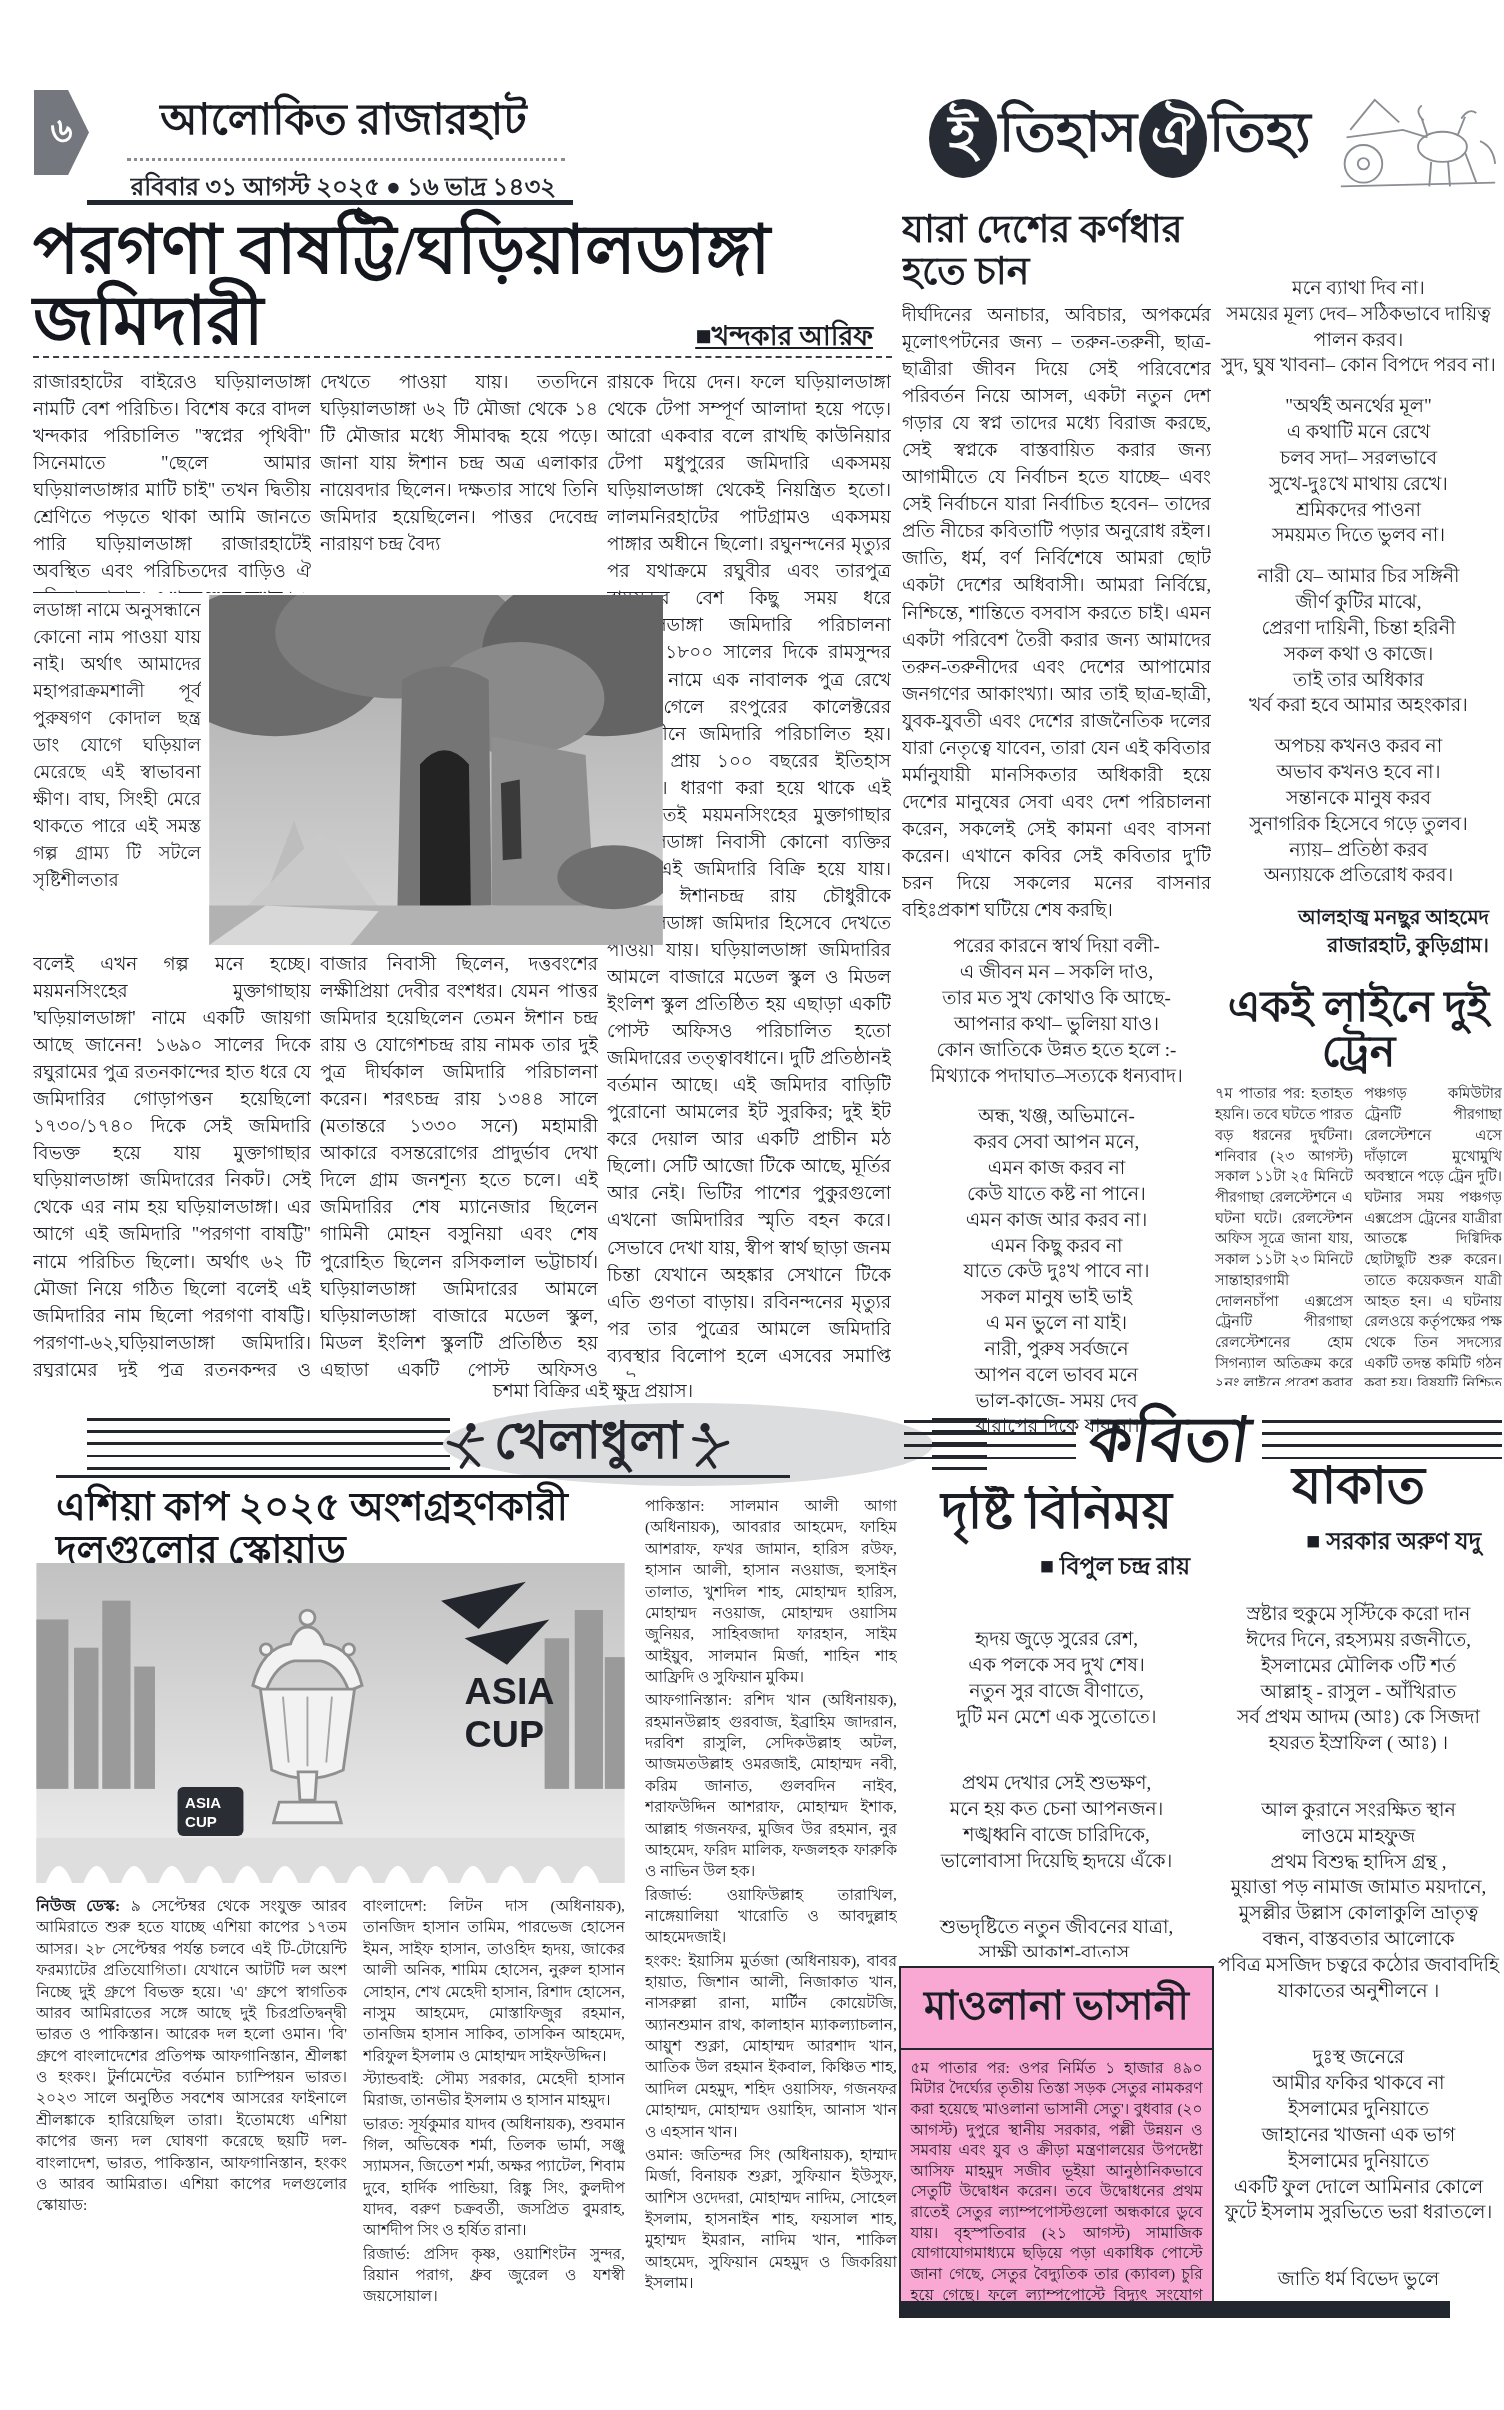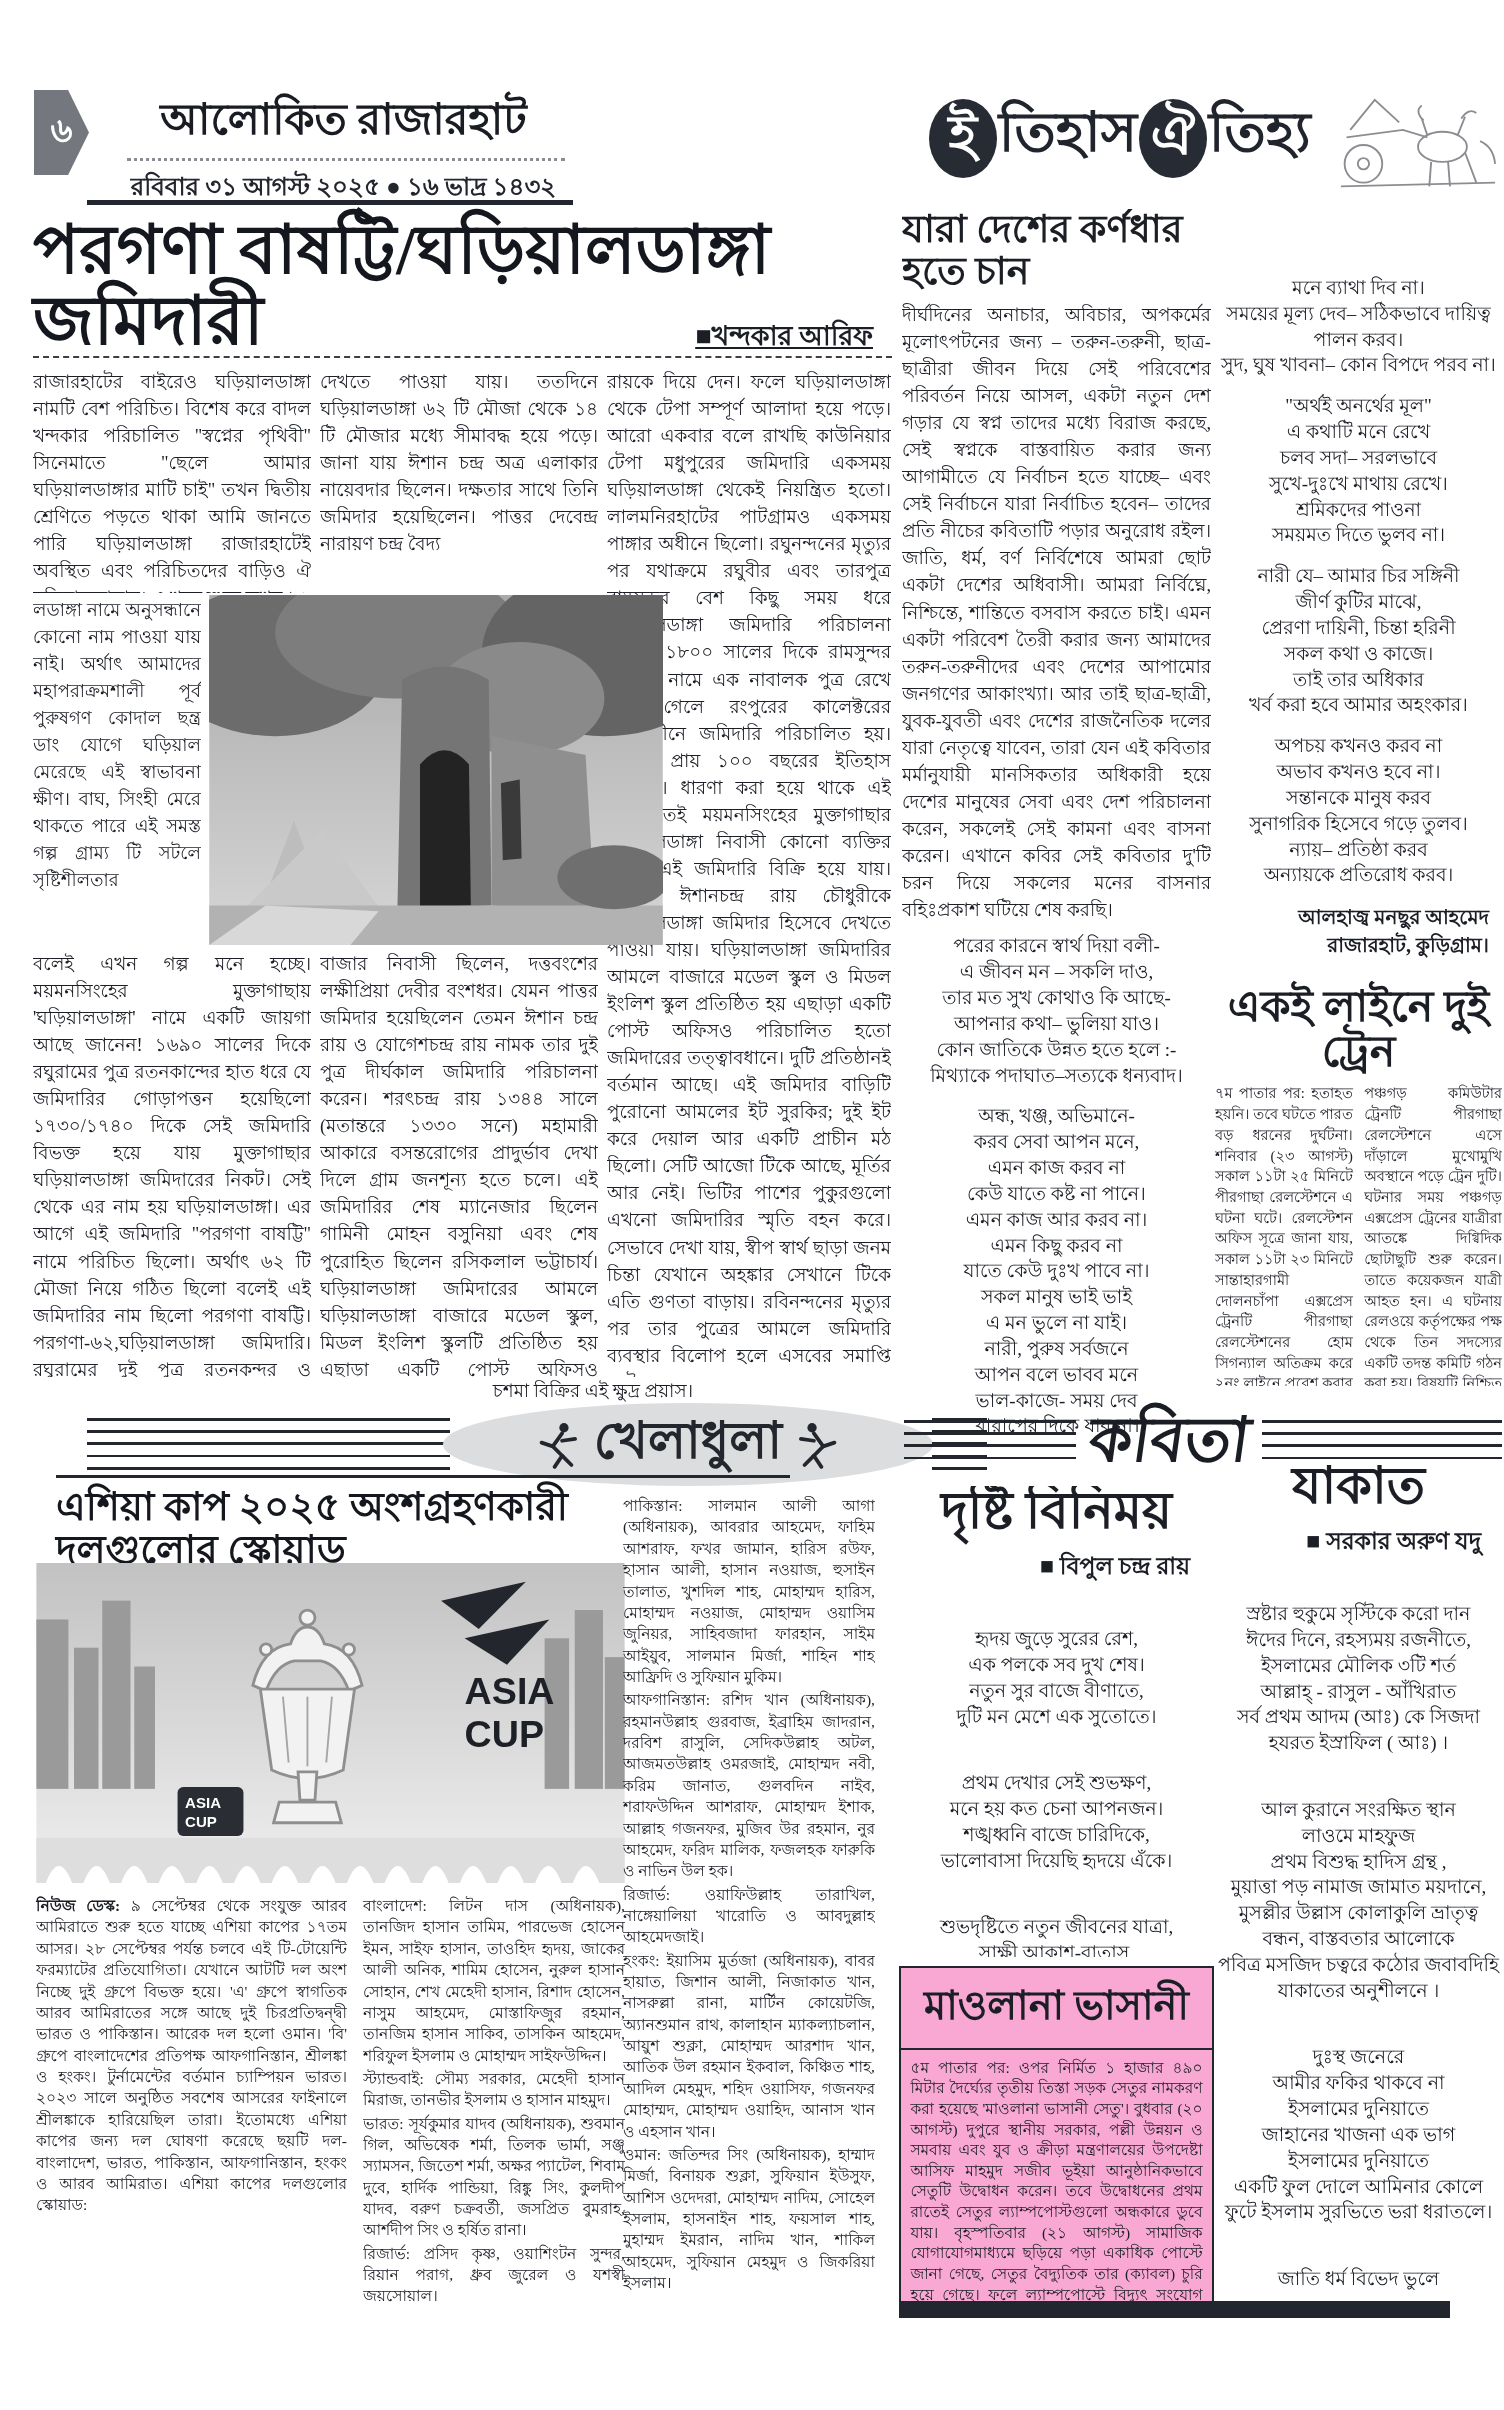--- a/index.html
+++ b/index.html
@@ -34,21 +34,21 @@
   .sec-headline{font-size:38px;font-weight:bold;line-height:1.1;}
   .logo-ethihas{font-size:55px;font-weight:bold;white-space:nowrap;color:#20242c;}
   .logo-circle{
     display:inline-flex;width:68px;height:79px;background:#262b34;color:#fff;border-radius:50%;
     align-items:center;justify-content:center;vertical-align:middle;margin:0 1.9px;
   }
   .train-headline{font-size:43px;font-weight:bold;text-align:center;line-height:1.05;margin:24.5px 0 9.4px 0;}
   .train-cols{columns:2;column-gap:11.3px;font-size:14.6px;line-height:1.42;}
   .signature{font-size:20px;font-weight:bold;text-align:right;padding-right:13px;line-height:1.4;margin-top:9.4px;}
   .banner-ellipse{
-    background:#dcdddf;border-radius:50%;display:flex;align-items:center;justify-content:center;gap:17px;
+    background:#dcdddf;border-radius:50%;display:flex;align-items:center;justify-content:flex-start;gap:10px;
   }
   .banner-label{font-size:51px;font-weight:bold;color:#23262d;}
   .hlines{background:repeating-linear-gradient(to bottom,#23262d 0 2.8px,transparent 2.8px 12.2px);}
   .sports-headline{font-size:39px;font-weight:bold;line-height:1.1;color:#14171d;}
   .team-para{margin:0 0 1.9px 0;}
   .kobita-label{font-size:62px;font-weight:bold;transform:skewX(-8deg);color:#1a1d24;}
   .poem-title{font-size:51px;font-weight:bold;text-align:center;line-height:1;}
   .poem-byline{font-size:23.5px;font-weight:bold;text-align:right;padding-right:21px;margin:11.3px 0 13px 0;}
   .bhasani-box{border:2.8px solid #22262e;background:#f9a8d4;}
   .bhasani-title{font-size:40px;font-weight:bold;text-align:center;border-bottom:2.8px solid #22262e;padding:5.6px 0 7.5px 0;}
@@ -263,21 +263,21 @@
   <span>৯ সেপ্টেম্বর থেকে সংযুক্ত আরব আমিরাতে শুরু হতে যাচ্ছে এশিয়া কাপের ১৭তম আসর। ২৮ সেপ্টেম্বর পর্যন্ত চলবে এই টি-টোয়েন্টি ফরম্যাটের প্রতিযোগিতা। যেখানে আটটি দল অংশ নিচ্ছে দুই গ্রুপে বিভক্ত হয়ে। 'এ' গ্রুপে স্বাগতিক আরব আমিরাতের সঙ্গে আছে দুই চিরপ্রতিদ্বন্দ্বী ভারত ও পাকিস্তান। আরেক দল হলো ওমান। 'বি' গ্রুপে বাংলাদেশের প্রতিপক্ষ আফগানিস্তান, শ্রীলঙ্কা ও হংকং। টুর্নামেন্টের বর্তমান চ্যাম্পিয়ন ভারত। ২০২৩ সালে অনুষ্ঠিত সবশেষ আসরের ফাইনালে শ্রীলঙ্কাকে হারিয়েছিল তারা। ইতোমধ্যে এশিয়া কাপের জন্য দল ঘোষণা করেছে ছয়টি দল- বাংলাদেশ, ভারত, পাকিস্তান, আফগানিস্তান, হংকং ও আরব আমিরাত। এশিয়া কাপের দলগুলোর স্কোয়াড:</span>
 </div>
 
 <div class="abs bt-sm just clip" style="left:363px;top:1895px;width:262px;height:501px;">
   <p class="team-para">বাংলাদেশ: লিটন দাস (অধিনায়ক), তানজিদ হাসান তামিম, পারভেজ হোসেন ইমন, সাইফ হাসান, তাওহিদ হৃদয়, জাকের আলী অনিক, শামিম হোসেন, নুরুল হাসান সোহান, শেখ মেহেদী হাসান, রিশাদ হোসেন, নাসুম আহমেদ, মোস্তাফিজুর রহমান, তানজিম হাসান সাকিব, তাসকিন আহমেদ, শরিফুল ইসলাম ও মোহাম্মদ সাইফউদ্দিন।</p>
   <p class="team-para">স্ট্যান্ডবাই: সৌম্য সরকার, মেহেদী হাসান মিরাজ, তানভীর ইসলাম ও হাসান মাহমুদ।</p>
   <p class="team-para">ভারত: সূর্যকুমার যাদব (অধিনায়ক), শুবমান গিল, অভিষেক শর্মা, তিলক ভার্মা, সঞ্জু স্যামসন, জিতেশ শর্মা, অক্ষর প্যাটেল, শিবাম দুবে, হার্দিক পান্ডিয়া, রিঙ্কু সিং, কুলদীপ যাদব, বরুণ চক্রবর্তী, জসপ্রিত বুমরাহ, আর্শদীপ সিং ও হর্ষিত রানা।</p>
   <p class="team-para">রিজার্ভ: প্রসিদ কৃষ্ণ, ওয়াশিংটন সুন্দর, রিয়ান পরাগ, ধ্রুব জুরেল ও যশস্বী জয়সোয়াল।</p>
 </div>
 
-<div class="abs bt-sm just clip" style="left:623px;top:1495px;width:252px;height:900px;">
+<div class="abs bt-sm just clip" style="left:645px;top:1495px;width:252px;height:900px;">
   <p class="team-para">পাকিস্তান: সালমান আলী আগা (অধিনায়ক), আবরার আহমেদ, ফাহিম আশরাফ, ফখর জামান, হারিস রউফ, হাসান আলী, হাসান নওয়াজ, হুসাইন তালাত, খুশদিল শাহ, মোহাম্মদ হারিস, মোহাম্মদ নওয়াজ, মোহাম্মদ ওয়াসিম জুনিয়র, সাহিবজাদা ফারহান, সাইম আইয়ুব, সালমান মির্জা, শাহিন শাহ আফ্রিদি ও সুফিয়ান মুকিম।</p>
   <p class="team-para">আফগানিস্তান: রশিদ খান (অধিনায়ক), রহমানউল্লাহ গুরবাজ, ইব্রাহিম জাদরান, দরবিশ রাসুলি, সেদিকউল্লাহ অটল, আজমতউল্লাহ ওমরজাই, মোহাম্মদ নবী, করিম জানাত, গুলবদিন নাইব, শরাফউদ্দিন আশরাফ, মোহাম্মদ ইশাক, আল্লাহ গজনফর, মুজিব উর রহমান, নুর আহমেদ, ফরিদ মালিক, ফজলহক ফারুকি ও নাভিন উল হক।</p>
   <p class="team-para">রিজার্ভ: ওয়াফিউল্লাহ তারাখিল, নাঙ্গেয়ালিয়া খারোতি ও আবদুল্লাহ আহমেদজাই।</p>
   <p class="team-para">হংকং: ইয়াসিম মুর্তজা (অধিনায়ক), বাবর হায়াত, জিশান আলী, নিজাকাত খান, নাসরুল্লা রানা, মার্টিন কোয়েটজি, অ্যানশুমান রাথ, কালাহান ম্যাকল্যাচলান, আয়ুশ শুক্লা, মোহাম্মদ আরশাদ খান, আতিক উল রহমান ইকবাল, কিঞ্চিত শাহ, আদিল মেহমুদ, শহিদ ওয়াসিফ, গজনফর মোহাম্মদ, মোহাম্মদ ওয়াহিদ, আনাস খান ও এহসান খান।</p>
   <p class="team-para">ওমান: জতিন্দর সিং (অধিনায়ক), হাম্মাদ মির্জা, বিনায়ক শুক্লা, সুফিয়ান ইউসুফ, আশিস ওদেদরা, মোহাম্মদ নাদিম, সোহেল ইসলাম, হাসনাইন শাহ, ফয়সাল শাহ, মুহাম্মদ ইমরান, নাদিম খান, শাকিল আহমেদ, সুফিয়ান মেহমুদ ও জিকরিয়া ইসলাম।</p>
 </div>
 
 <div class="abs" style="left:904px;top:1400px;width:598px;height:87px;display:flex;align-items:center;gap:13px;">
   <div class="hlines" style="flex:1;height:47px;"></div>
   <div class="kobita-label">কবিতা</div>

